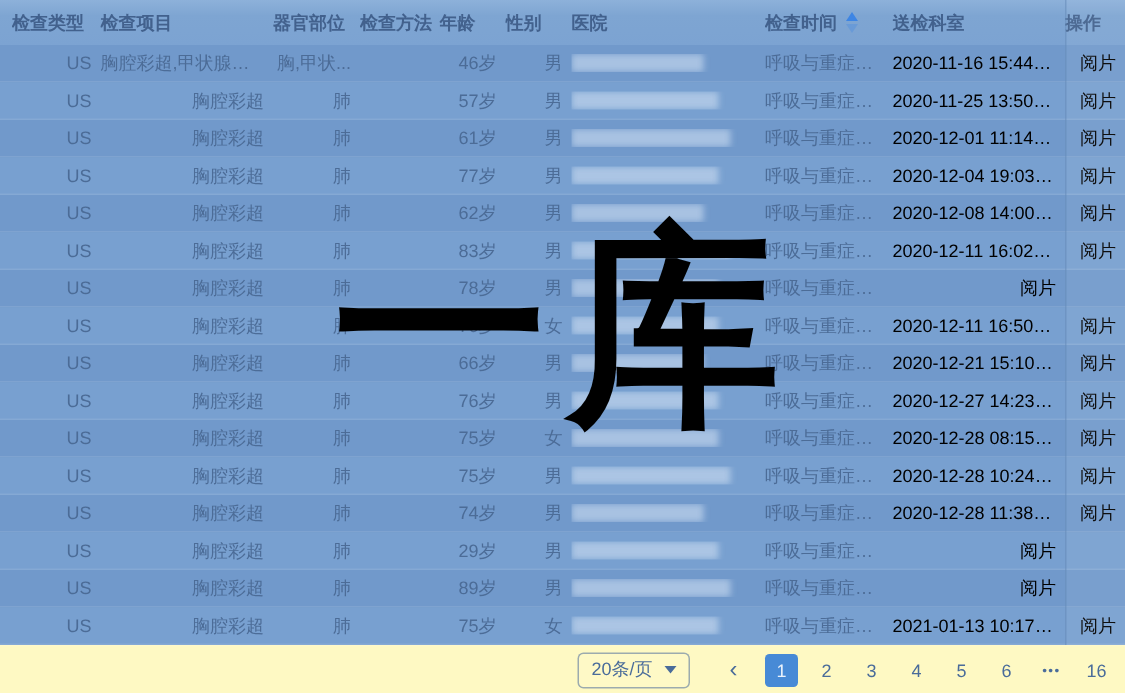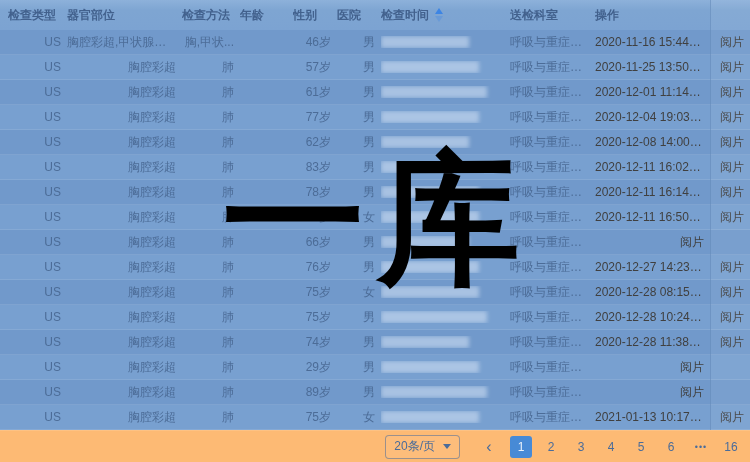--- a/index.html
+++ b/index.html
@@ -14,22 +14,22 @@
     padding-left:8px;align-items:center;
   }
   .thead{height:30px;background:linear-gradient(180deg,#8db1da 0%,#7ea5d2 35%,#7ca3d2 100%);
          font-size:12px;font-weight:bold;color:#42618d;}
   .thead .cell{display:flex;align-items:center;white-space:nowrap;overflow:hidden;}
   .tbody{height:400px;}
   .trow{height:25px;font-size:12px;color:#4c6c97;background:#7199cb;
         border-bottom:1px solid rgba(255,255,255,0.10);box-sizing:border-box;text-align:right;}
   .trow:nth-child(even){background:#78a0d0;}
   .cell{white-space:nowrap;overflow:hidden;text-overflow:ellipsis;padding-right:6px;}
-  .cell.time{color:#404040;}
-  .action-link{color:#404040;cursor:pointer;}
+  .cell.time{color:#000000;}
+  .action-link{color:#000000;cursor:pointer;}
 
   
   .redacted{width:98px;height:12px;border-radius:1px;
             background:rgba(205,222,242,0.60);filter:blur(2px);}
   .trow:nth-child(3n) .redacted{width:106px;}
   .trow:nth-child(4n+1) .redacted{width:88px;}
 
   
   .sorters{display:inline-flex;flex-direction:column;margin-left:6px;gap:2px;}
   .caret-up{width:0;height:0;border-left:4px solid transparent;
@@ -42,21 +42,21 @@
              background:rgba(255,255,255,0.06);
              border-left:1px solid rgba(96,134,182,0.55);pointer-events:none;}
 
   
   .watermark{position:absolute;left:222px;top:148px;z-index:40;
              font-size:143px;font-weight:700;line-height:1;letter-spacing:12px;
              color:#000000;pointer-events:none;white-space:nowrap;}
 
   
   .pagination{position:absolute;left:0;bottom:0;width:750px;height:32px;
-              background:#fdba74;border-top:1px solid rgba(255,255,255,0.12);
+              background:#fef9c3;border-top:1px solid rgba(255,255,255,0.12);
               box-sizing:border-box;display:flex;align-items:center;
               justify-content:flex-end;padding-right:4px;font-size:12px;color:#4a6c9a;}
   .page-size{display:flex;align-items:center;gap:8px;height:22px;padding:0 8px;
              border:1px solid rgba(74,108,154,0.55);border-radius:4px;
              background:rgba(255,255,255,0.05);margin-right:14px;cursor:pointer;}
   .chev{width:0;height:0;border-left:4px solid transparent;
         border-right:4px solid transparent;border-top:5px solid #4a6c9a;}
   .pg-btn{min-width:22px;height:22px;display:flex;align-items:center;justify-content:center;
           background:transparent;border:none;border-radius:3px;margin:0 4px;
           font-size:12px;color:#4a6c9a;font-family:inherit;cursor:pointer;padding:0 2px;}
@@ -68,20 +68,23 @@
 </head>
 <body>
 
 <div class="app">
 
   <div class="thead" id="thead">
       <div class="cell">
         <span>检查类型</span>
       </div>
       <div class="cell">
+        <span>检查项目</span>
+      </div>
+      <div class="cell">
         <span>器官部位</span>
       </div>
       <div class="cell">
         <span>检查方法</span>
       </div>
       <div class="cell">
         <span>年龄</span>
       </div>
       <div class="cell">
         <span>性别</span>
@@ -211,21 +214,20 @@
     <div class="cell">US</div>
     <div class="cell">胸腔彩超</div>
     <div class="cell">肺</div>
     <div class="cell"></div>
     <div class="cell">78岁</div>
     <div class="cell">男</div>
     <div class="cell">
       <div class="redacted"></div>
     </div>
     <div class="cell">呼吸与重症医...</div>
-    <div class="cell time">2020-12-11 16:14:49</div>
     <div class="cell">
       <span class="action-link">阅片</span>
     </div>
   </div>
 
   <div class="trow">
     <div class="cell">US</div>
     <div class="cell">胸腔彩超</div>
     <div class="cell">肺</div>
     <div class="cell"></div>
@@ -245,20 +247,21 @@
     <div class="cell">US</div>
     <div class="cell">胸腔彩超</div>
     <div class="cell">肺</div>
     <div class="cell"></div>
     <div class="cell">66岁</div>
     <div class="cell">男</div>
     <div class="cell">
       <div class="redacted"></div>
     </div>
     <div class="cell">呼吸与重症医...</div>
+    <div class="cell time">2020-12-21 15:10:33</div>
     <div class="cell">
       <span class="action-link">阅片</span>
     </div>
   </div>
 
   <div class="trow">
     <div class="cell">US</div>
     <div class="cell">胸腔彩超</div>
     <div class="cell">肺</div>
     <div class="cell"></div>

